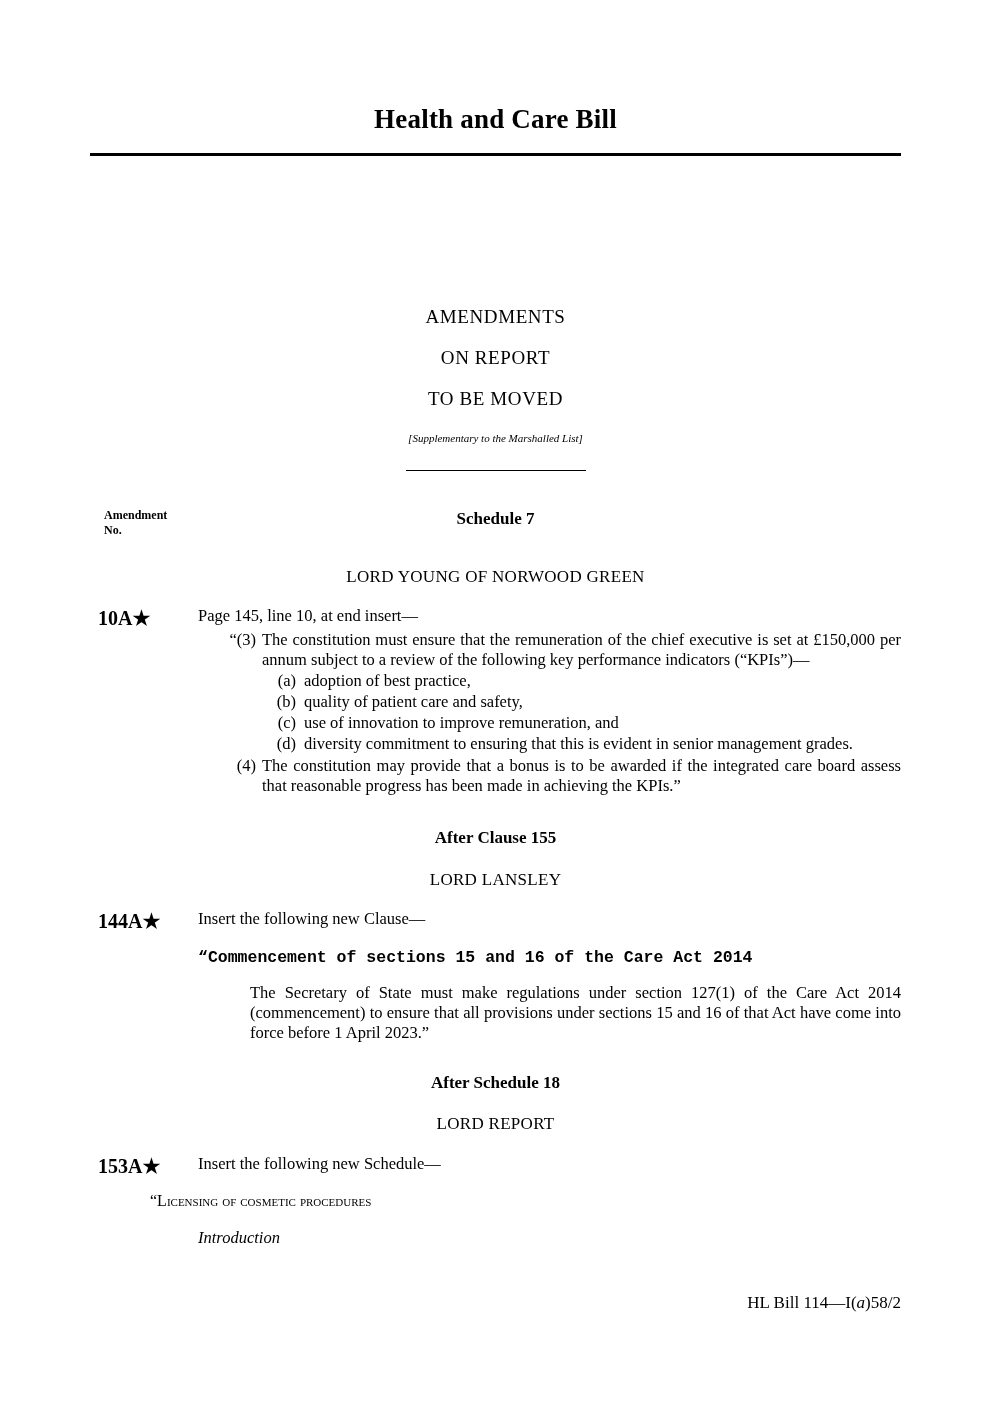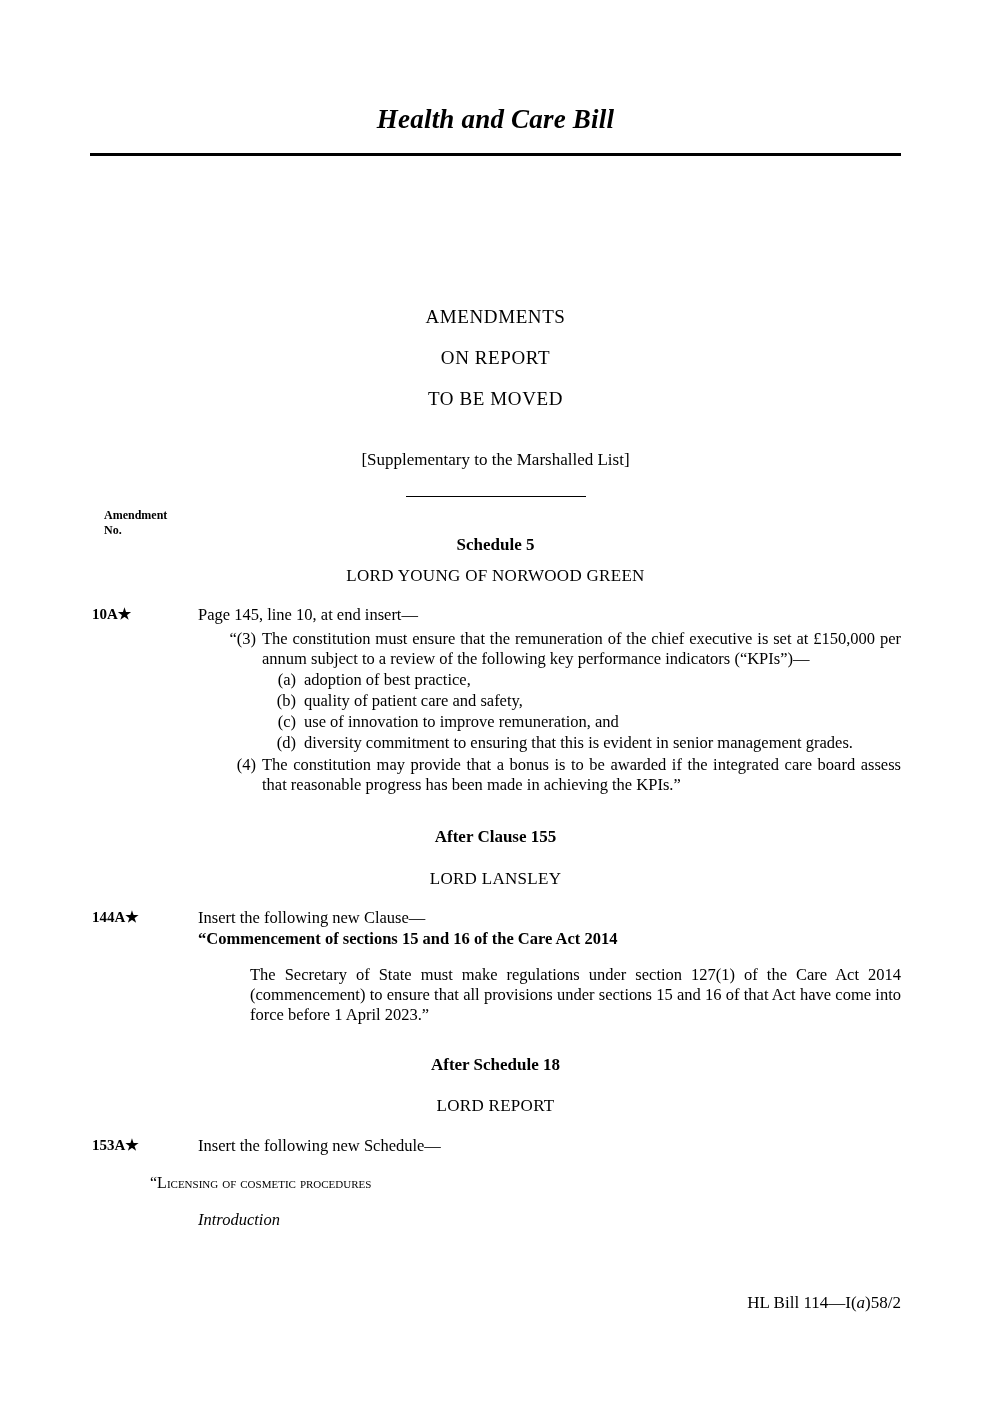--- a/index.html
+++ b/index.html
@@ -22,41 +22,41 @@
     box-sizing: border-box;
     padding: 0 90px;
   }
   .doc-title {
     text-align: center;
     font-size: 27px;
     font-weight: bold;
     letter-spacing: 0.2px;
     margin: 0;
     padding-top: 104px;
-    font-style: italic;
   }
   .title-rule {
     margin-top: 18px;
     border-top: 2px solid #000;
     border-bottom: 1px solid #000;
     height: 3px;
     box-sizing: border-box;
   }
   .heading-block {
     text-align: center;
     margin-top: 150px;
   }
   .heading-block .line {
     font-size: 19px;
     letter-spacing: 0.6px;
     margin-bottom: 19px;
   }
   .heading-block .supp {
-    font-size: 17px;
-    margin-top: 40px;
+    font-size: 11px;
+    font-style: italic;
+    margin-top: 22px;
   }
   .short-rule {
     width: 180px;
     border-top: 1px solid #000;
     margin: 26px auto 0 auto;
   }
   .amd-no-label {
     position: absolute;
     left: 104px;
     font-size: 12px;
@@ -74,24 +74,24 @@
     font-size: 17px;
     letter-spacing: 0.3px;
     margin: 0;
   }
   .amend-row {
     position: relative;
     margin: 0;
   }
   .amend-num {
     position: absolute;
-    left: 2px;
+    left: 8px;
     top: 0;
     width: 100px;
-    font-size: 15px;
+    font-size: 20px;
     font-weight: bold;
   }
   .amend-body {
     margin-left: 108px;
     font-size: 16.5px;
   }
   .lead-text {
     font-size: 16.5px;
   }
   .quoted-block {
@@ -178,22 +178,22 @@
     <div class="supp">[Supplementary to the Marshalled List]</div>
     <div class="short-rule"></div>
   </div>
 
   <div class="amd-no-label" style="top: 508px;">
     <div>Amendment</div>
     <div>No.</div>
   </div>
 
   <div style="margin-top: 38px;">
-    <div class="section-title">Schedule 5</div>
-    <div class="sponsor" style="margin-top: 11px;">LORD YOUNG OF NORWOOD GREEN</div>
+    <div class="section-title">Schedule 7</div>
+    <div class="sponsor" style="margin-top: 38px;">LORD YOUNG OF NORWOOD GREEN</div>
 
     <div class="amend-row" style="margin-top: 19px;">
       <div class="amend-num">10A★</div>
       <div class="amend-body">
         <div class="lead-text">Page 145, line 10, at end insert—</div>
       </div>
     </div>
 
     <div class="quoted-block" style="margin-top: 4px;">
       <div class="q-item">
@@ -227,21 +227,21 @@
     <div class="center-head">After Clause 155</div>
     <div class="sponsor" style="margin-top: 22px;">LORD LANSLEY</div>
 
     <div class="amend-row" style="margin-top: 19px;">
       <div class="amend-num">144A★</div>
       <div class="amend-body">
         <div class="lead-text">Insert the following new Clause—</div>
       </div>
     </div>
 
-    <div class="new-clause-title" style="margin-top: 1px;">“Commencement of sections 15 and 16 of the Care Act 2014</div>
+    <div class="new-clause-title" style="margin-top: 19px; font-family: Liberation Mono, monospace;">“Commencement of sections 15 and 16 of the Care Act 2014</div>
 
     <div class="body-para" style="margin-top: 16px;">The Secretary of State must make regulations under section 127(1) of the Care Act 2014 (commencement) to ensure that all provisions under sections 15 and 16 of that Act have come into force before 1 April 2023.”</div>
   </div>
 
   <div style="margin-top: 30px;">
     <div class="center-head">After Schedule 18</div>
     <div class="sponsor" style="margin-top: 21px;">LORD REPORT</div>
 
     <div class="amend-row" style="margin-top: 20px;">
       <div class="amend-num">153A★</div>

